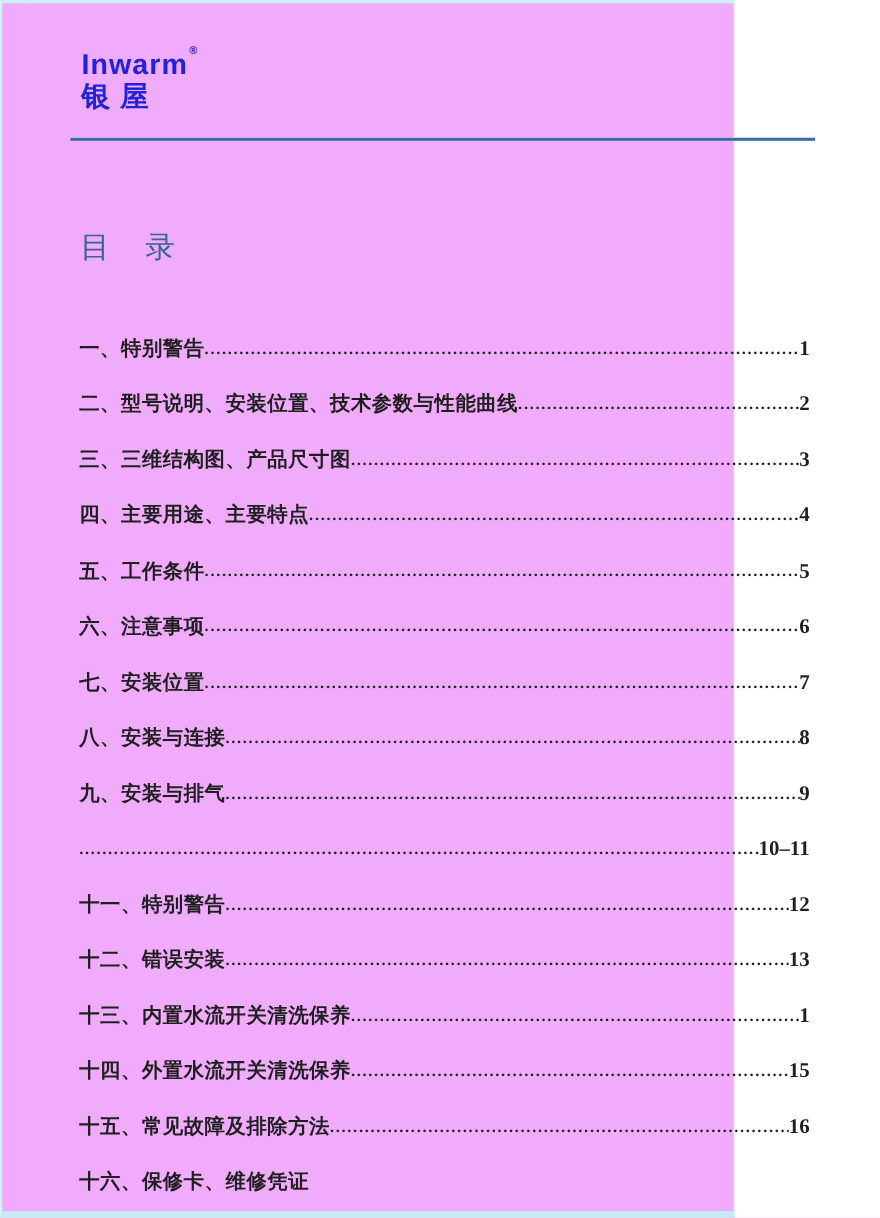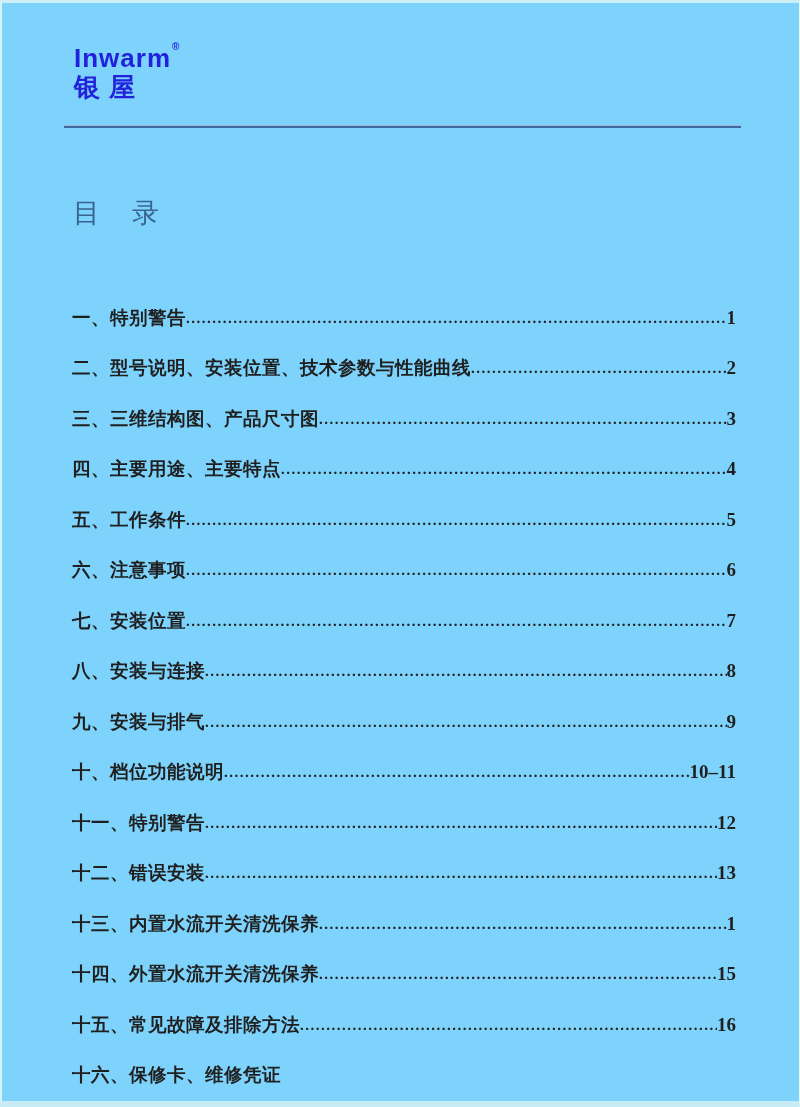--- a/index.html
+++ b/index.html
@@ -5,22 +5,22 @@
   html,body{margin:0;padding:0;}
   body{
     width:800px;height:1107px;
     background:#ffffff;
     font-family:"Liberation Sans","DejaVu Sans",sans-serif;
     overflow:hidden;
   }
   .page{
     position:relative;
     box-sizing:border-box;
-    width:800px;height:1107px;
-    background:#7dd3fc;
+    width:668px;height:1107px;
+    background:#f0abfc;
     border-top:3px solid #cdeef6;
     border-left:2px solid #d6f1f8;
     border-right:1px solid #eefafc;
     border-bottom:6px solid #c7ecf5;
   }
   
   .logo{
     position:absolute;left:72px;top:42px;
     color:#2222dd;
     line-height:1;
@@ -44,21 +44,21 @@
     margin-top:3px;
   }
   
   .rule{
     position:absolute;left:62px;top:122px;
     width:677px;height:3px;
     background:linear-gradient(to bottom,#9db9d9 0%,#9db9d9 30%,#3c6ba3 30%,#3c6ba3 100%);
   }
   
   .toc-heading{
-    position:absolute;left:71px;top:192px;
+    position:absolute;left:71px;top:204px;
     font-size:27px;
     color:#3a6492;
     font-family:"Liberation Serif","DejaVu Serif",serif;
     white-space:pre;
     letter-spacing:1px;
   }
   
   .toc-list{
     position:absolute;left:70px;top:276px;
     width:664px;
@@ -151,21 +151,20 @@
       <span class="toc-title">八、安装与连接</span>
       <span class="toc-dots">........................................................................................................................................................................</span>
       <span class="toc-page">8</span>
     </div>
       <div class="toc-row">
       <span class="toc-title">九、安装与排气</span>
       <span class="toc-dots">........................................................................................................................................................................</span>
       <span class="toc-page">9</span>
     </div>
       <div class="toc-row">
-      <span class="toc-title">十、档位功能说明</span>
       <span class="toc-dots">........................................................................................................................................................................</span>
       <span class="toc-page">10–11</span>
     </div>
       <div class="toc-row">
       <span class="toc-title">十一、特别警告</span>
       <span class="toc-dots">........................................................................................................................................................................</span>
       <span class="toc-page">12</span>
     </div>
       <div class="toc-row">
       <span class="toc-title">十二、错误安装</span>

